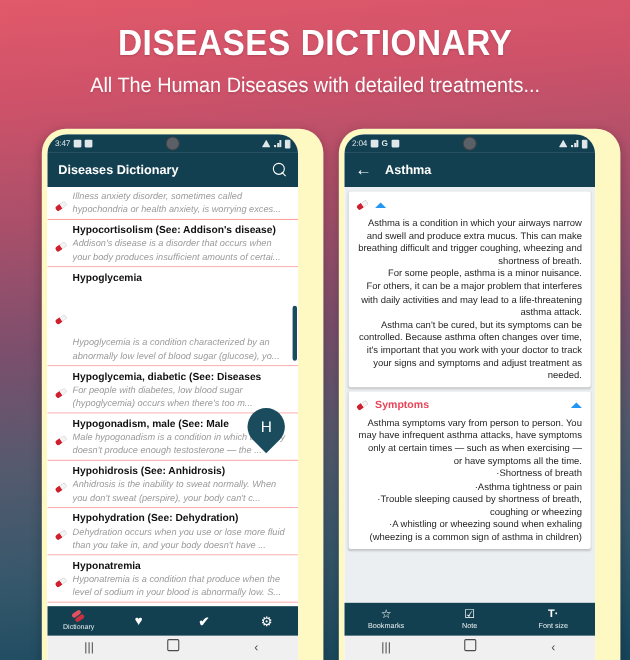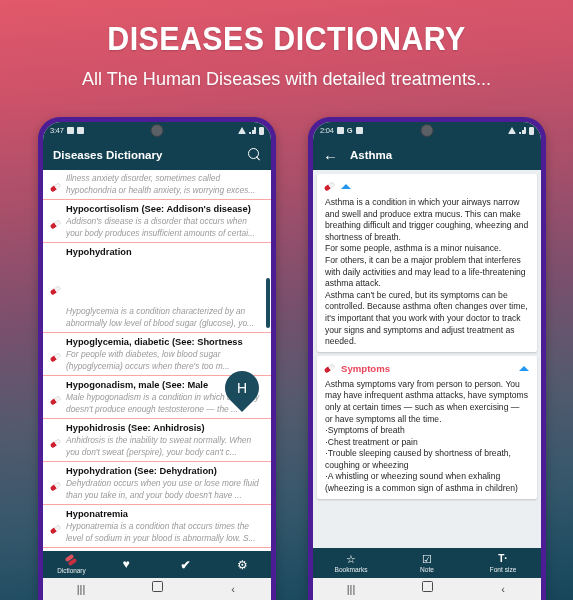--- a/index.html
+++ b/index.html
@@ -29,23 +29,23 @@
     color: #fdfdfd;
     font-weight: 400;
     transform: scaleX(0.95);
     text-shadow: 0 1px 2px rgba(0,0,0,.12);
   }
 
   
   .phone {
     position: absolute;
     top: 117px;
-    width: 238px;
+    width: 256px;
     height: 483px;
-    background: #4c1d95;
+    background: #fef9c3;
     border-radius: 22px 22px 0 0;
     padding: 5px 5px 0 5px;
     box-shadow: 0 3px 10px rgba(0,0,0,.25);
   }
   .phone.left  { left: 38px; }
   .phone.right { left: 308px; }
 
   .screen {
     width: 228px;
     height: 478px;
@@ -176,21 +176,21 @@
   
   .detail { flex:1; background:#ffffff; overflow:hidden; display:flex; flex-direction:column; gap:4px;
             padding: 4px 4px 0 4px; background:#eceff1;}
   .card { background:#fff; border-radius:2px; box-shadow:0 1px 2px rgba(0,0,0,.18); padding: 4px 0 4px 0;}
   .card-head { display:flex; align-items:center; padding: 2px 8px 4px 6px;}
   .card-head .pill { margin:0 5px 0 0; }
   .card-title { font-size:9.6px; font-weight:bold; color:#e8455a; flex:1;}
   .chev { width:0;height:0; border-left:5px solid transparent; border-right:5px solid transparent;
           border-bottom:5px solid #2196f3; cursor:pointer;}
   .card-body { font-size:8.6px; line-height:11.6px; color:#1f1f1f; padding: 0 8px;}
-  .card-body p { margin:0; }
+  .card-body p { margin:0;text-align:right; }
 
   
   .toolbar {
     height: 30px; background: #134050; display:flex; flex:0 0 auto;
   }
   .tb-item { flex:1; display:flex; flex-direction:column; align-items:center; justify-content:center; gap:1px; cursor:pointer;}
   .tb-label { font-size:6.6px; color:#e8eef0; line-height:7px;}
   .tb-ico { color:#fff; font-size:11px; line-height:12px;}
 
   
@@ -247,28 +247,28 @@
         <div class="litem">
           <div class="pill"></div>
           <div class="litem-body">
             <div class="litem-title">Hypocortisolism (See: Addison's disease)</div>
             <div class="litem-desc" style="max-height: 23px;">Addison's disease is a disorder that occurs when your body produces insufficient amounts of certai...</div>
           </div>
         </div>
         <div class="litem">
           <div class="pill"></div>
           <div class="litem-body">
-            <div class="litem-title">Hypohydration</div>
+            <div class="litem-title">Hypoglycemia</div>
             <div class="litem-desc" style="max-height: 23px; margin-top: 47px;">Hypoglycemia is a condition characterized by an abnormally low level of blood sugar (glucose), yo...</div>
           </div>
         </div>
         <div class="litem">
           <div class="pill"></div>
           <div class="litem-body">
-            <div class="litem-title">Hypoglycemia, diabetic (See: Shortness</div>
+            <div class="litem-title">Hypoglycemia, diabetic (See: Diseases</div>
             <div class="litem-desc" style="max-height: 23px;">For people with diabetes, low blood sugar (hypoglycemia) occurs when there's too m...</div>
           </div>
         </div>
         <div class="litem">
           <div class="pill"></div>
           <div class="litem-body">
             <div class="litem-title">Hypogonadism, male (See: Male</div>
             <div class="litem-desc" style="max-height: 23px;">Male hypogonadism is a condition in which the body doesn't produce enough testosterone — the ...</div>
           </div>
         </div>
@@ -283,21 +283,21 @@
           <div class="pill"></div>
           <div class="litem-body">
             <div class="litem-title">Hypohydration (See: Dehydration)</div>
             <div class="litem-desc" style="max-height: 23px;">Dehydration occurs when you use or lose more fluid than you take in, and your body doesn't have ...</div>
           </div>
         </div>
         <div class="litem">
           <div class="pill"></div>
           <div class="litem-body">
             <div class="litem-title">Hyponatremia</div>
-            <div class="litem-desc" style="max-height: 23px;">Hyponatremia is a condition that occurs times the level of sodium in your blood is abnormally low. S...</div>
+            <div class="litem-desc" style="max-height: 23px;">Hyponatremia is a condition that produce when the level of sodium in your blood is abnormally low. S...</div>
           </div>
         </div>
         <div class="litem">
           <div class="pill"></div>
           <div class="litem-body">
             <div class="litem-title">Hypoparathyroidism</div>
           </div>
         </div>
       </div>
 
@@ -362,22 +362,22 @@
           </div>
         </div>
         <div class="card">
           <div class="card-head">
             <div class="pill"></div>
             <div class="card-title">Symptoms</div>
             <div class="chev"></div>
           </div>
           <div class="card-body">
             <p>Asthma symptoms vary from person to person. You may have infrequent asthma attacks, have symptoms only at certain times — such as when exercising — or have symptoms all the time.</p>
-            <p>·Symptoms of breath</p>
-            <p>·Chest treatment or pain</p>
+            <p>·Shortness of breath</p>
+            <p>·Asthma tightness or pain</p>
             <p>·Trouble sleeping caused by shortness of breath, coughing or wheezing</p>
             <p>·A whistling or wheezing sound when exhaling (wheezing is a common sign of asthma in children)</p>
           </div>
         </div>
       </div>
 
     <div class="toolbar" id="right-toolbar">
         <div class="tb-item">
           <div class="tb-ico">☆</div>
           <div class="tb-label">Bookmarks</div>

